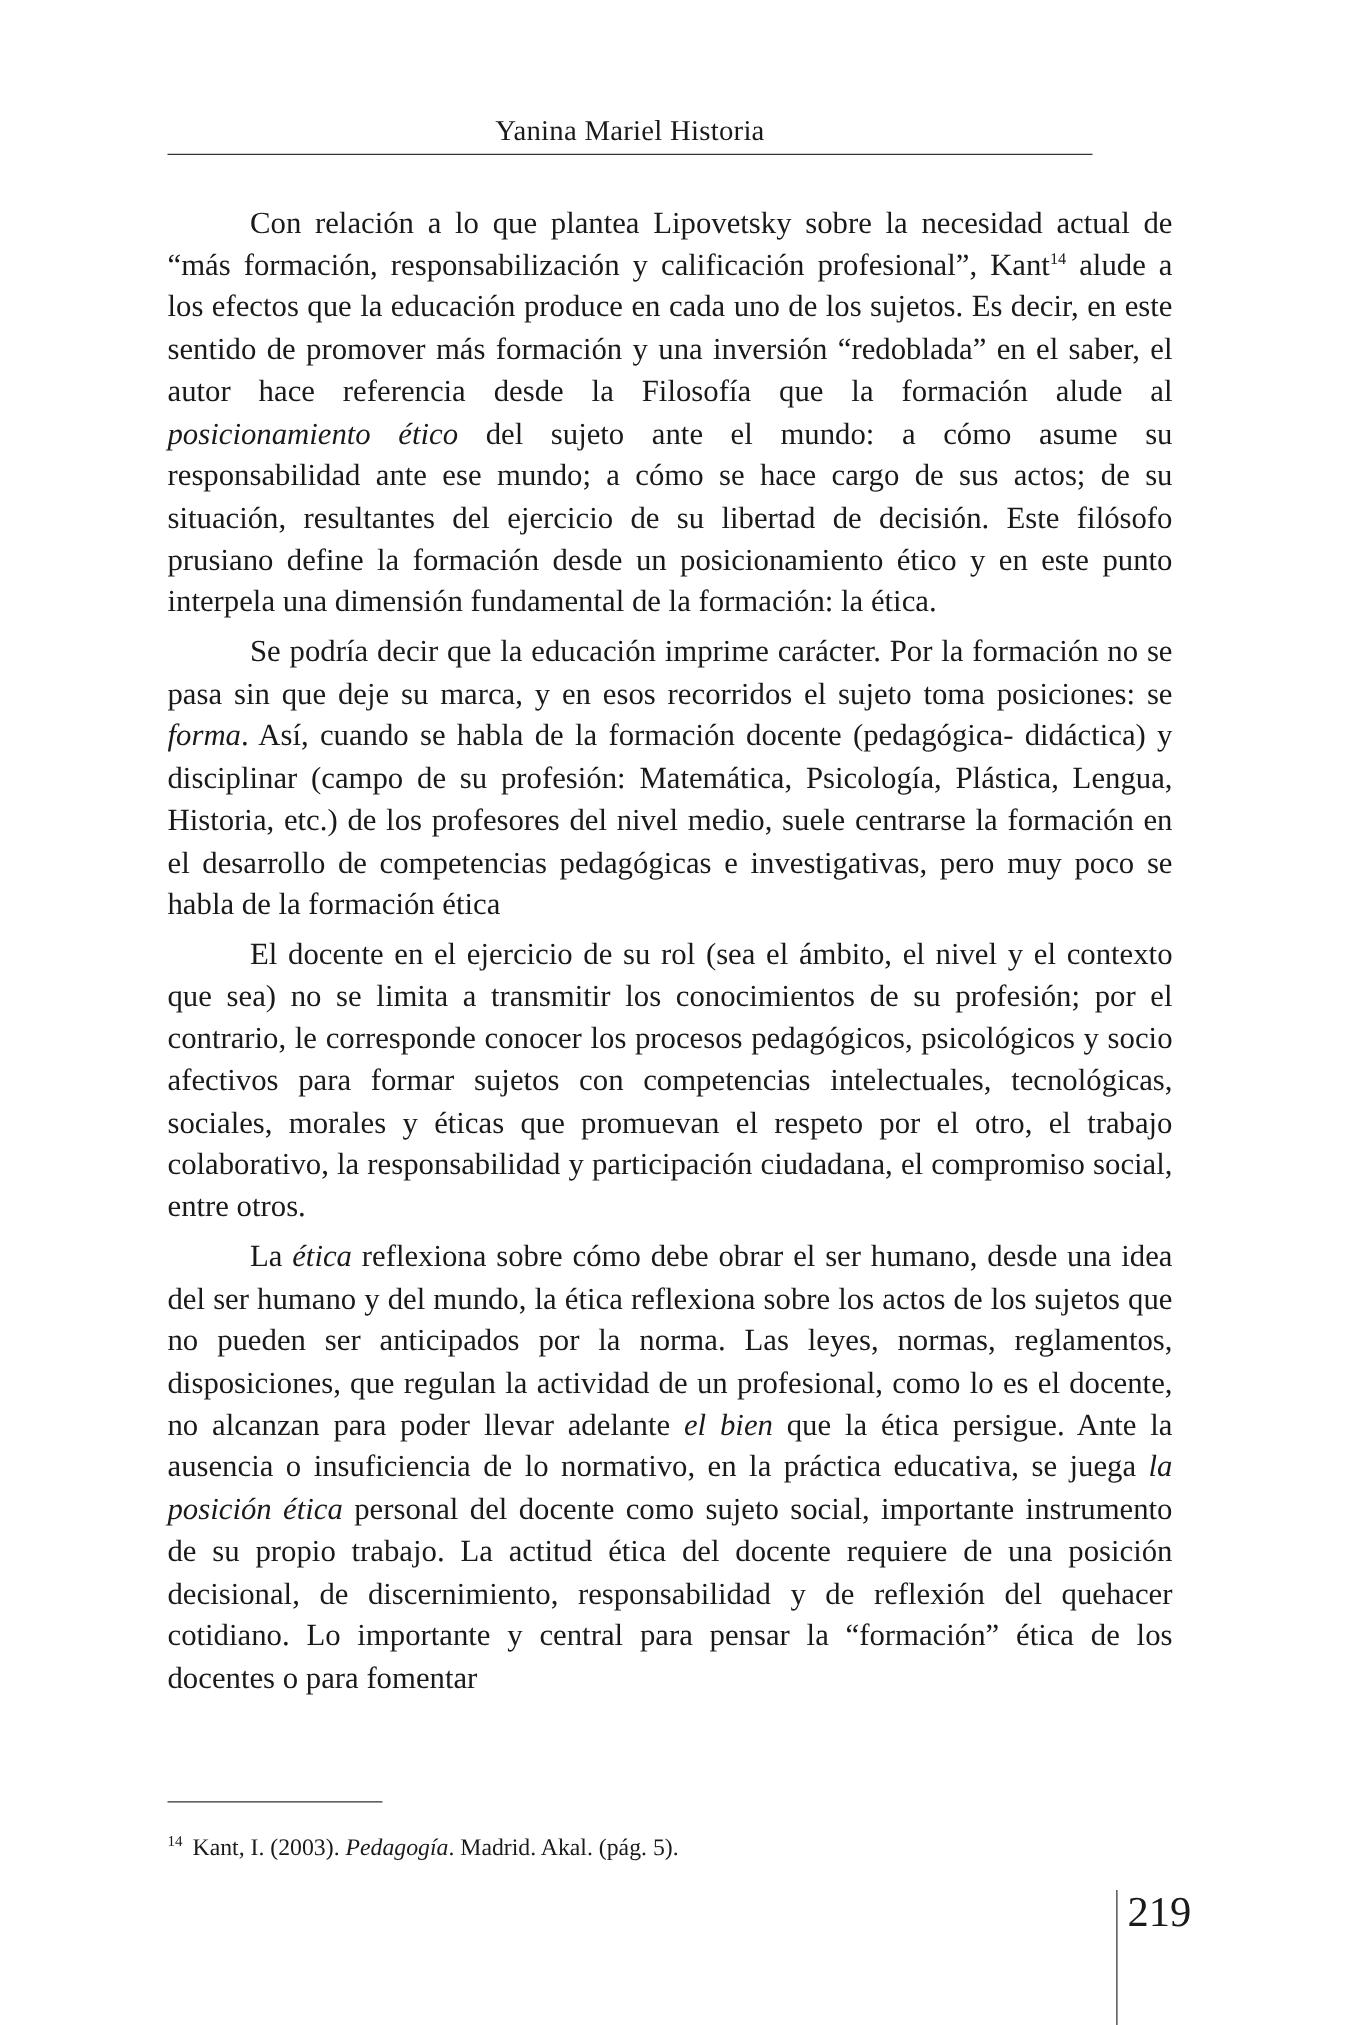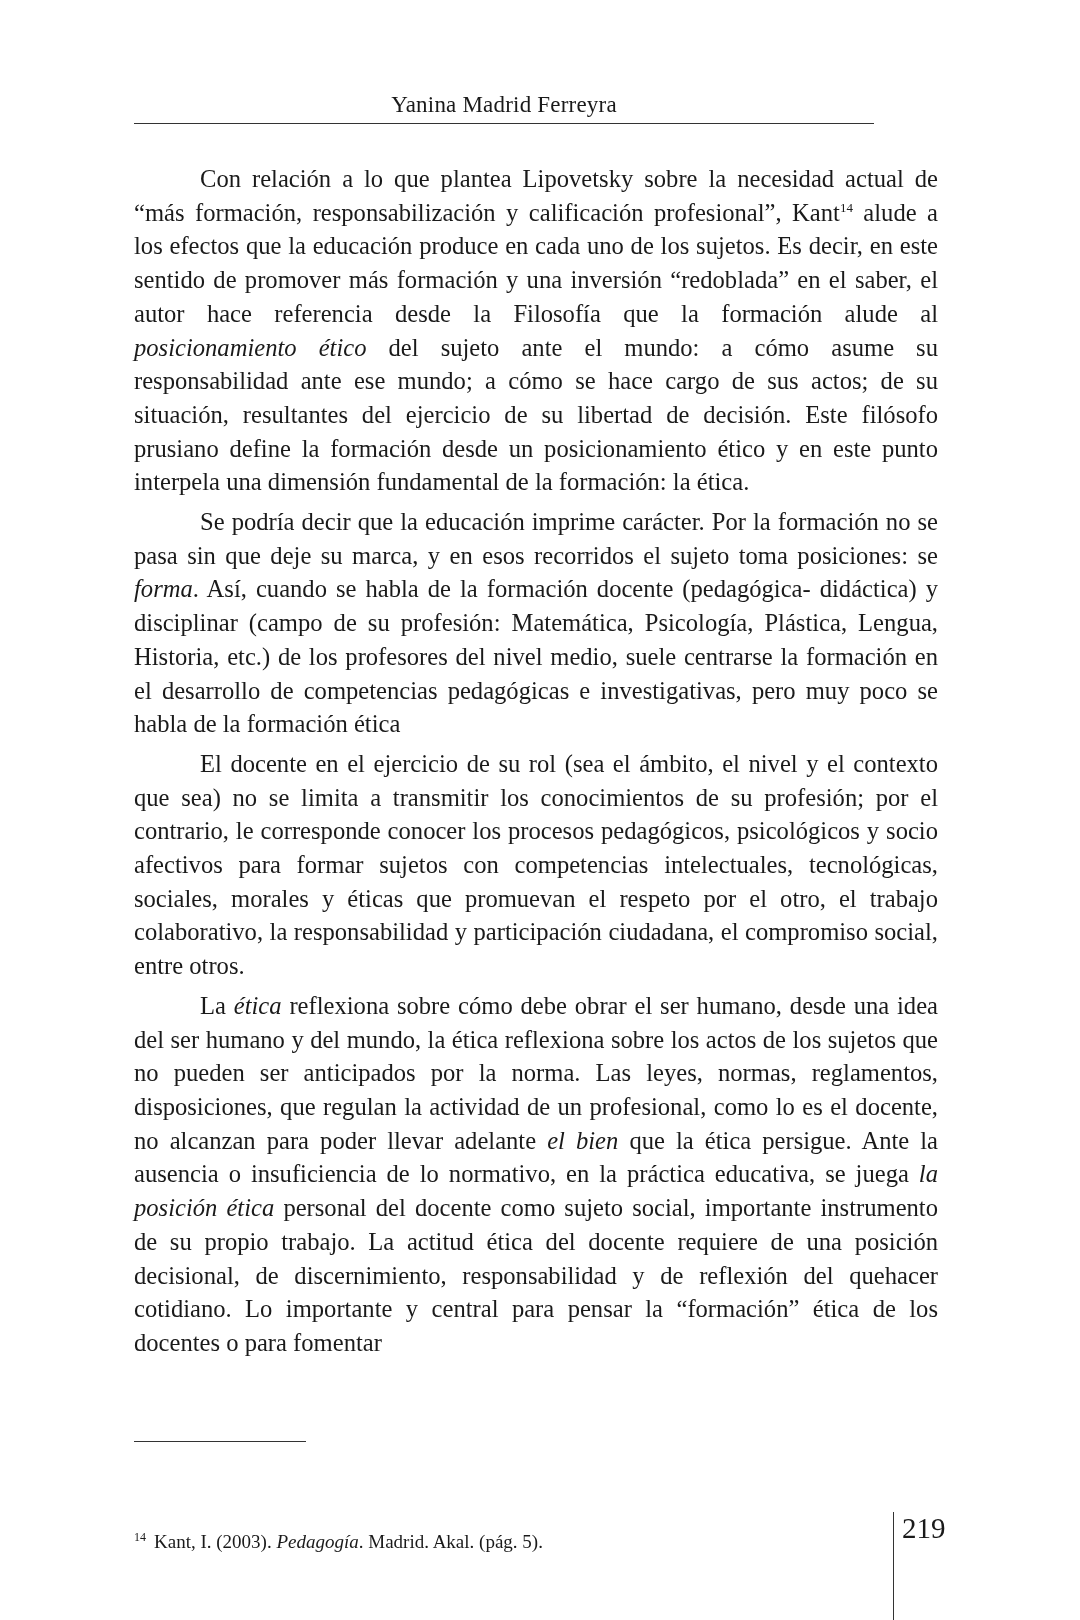--- a/index.html
+++ b/index.html
@@ -27,38 +27,38 @@
     line-height: 33.7px;
     text-align: justify;
   }
   .body-text p { margin: 0 8px 6px 0; text-indent: 66px; }
   .body-text p .fn-ref { font-size: 13px; vertical-align: super; line-height: 0; }
   .fn-rule {
     position: absolute; left: 134px; top: 1441px; width: 172px;
     border-top: 1.2px solid #333;
   }
   .footnote {
-    position: absolute; left: 134px; top: 1530px; width: 812px;
+    position: absolute; left: 134px; top: 1466px; width: 812px;
     font-size: 19px;
     font-family: Liberation Serif, serif;
   }
   .footnote .num { font-size: 12px; vertical-align: super; margin-right: 8px; }
   .page-divider {
     position: absolute; left: 893px; top: 1512px; width: 0; height: 108px;
     border-left: 1.3px solid #333;
   }
   .page-number {
     position: absolute; left: 902px; top: 1512px;
-    font-size: 29px;
+    font-size: 34px;
   }
 </style>
 </head>
 <body>
 
-<div class="header">Yanina Madrid Ferreyra</div>
+<div class="header">Yanina Mariel Historia</div>
 <div class="header-rule"></div>
 
 <div class="body-text">
   <p>
     <span>Con relación a lo que plantea Lipovetsky sobre la necesidad actual de “más formación, responsabilización y calificación profesional”, Kant</span><span class="fn-ref">14</span><span> alude a los efectos que la educación produce en cada uno de los sujetos. Es decir, en este sentido de promover más formación y una inversión “redoblada” en el saber, el autor hace referencia desde la Filosofía  que la formación alude al </span><em>posicionamiento ético</em><span> del sujeto ante el mundo: a cómo asume su responsabilidad ante ese mundo; a cómo se hace cargo de sus actos; de su situación, resultantes del ejercicio de su libertad de decisión. Este filósofo prusiano define la formación desde un posicionamiento ético y en este punto interpela una dimensión fundamental de la formación: la ética.</span>
   </p>
   <p>
     <span>Se podría decir que la educación imprime carácter. Por la formación no se pasa sin que deje su marca, y en esos recorridos el sujeto toma posiciones: se </span><em>forma</em><span>. Así, cuando se habla de la formación docente (pedagógica- didáctica) y disciplinar (campo de su profesión: Matemática, Psicología, Plástica, Lengua, Historia, etc.) de los profesores del nivel medio, suele centrarse la formación en el desarrollo de competencias pedagógicas e investigativas, pero muy poco se habla de la formación ética</span>
   </p>
   <p>

